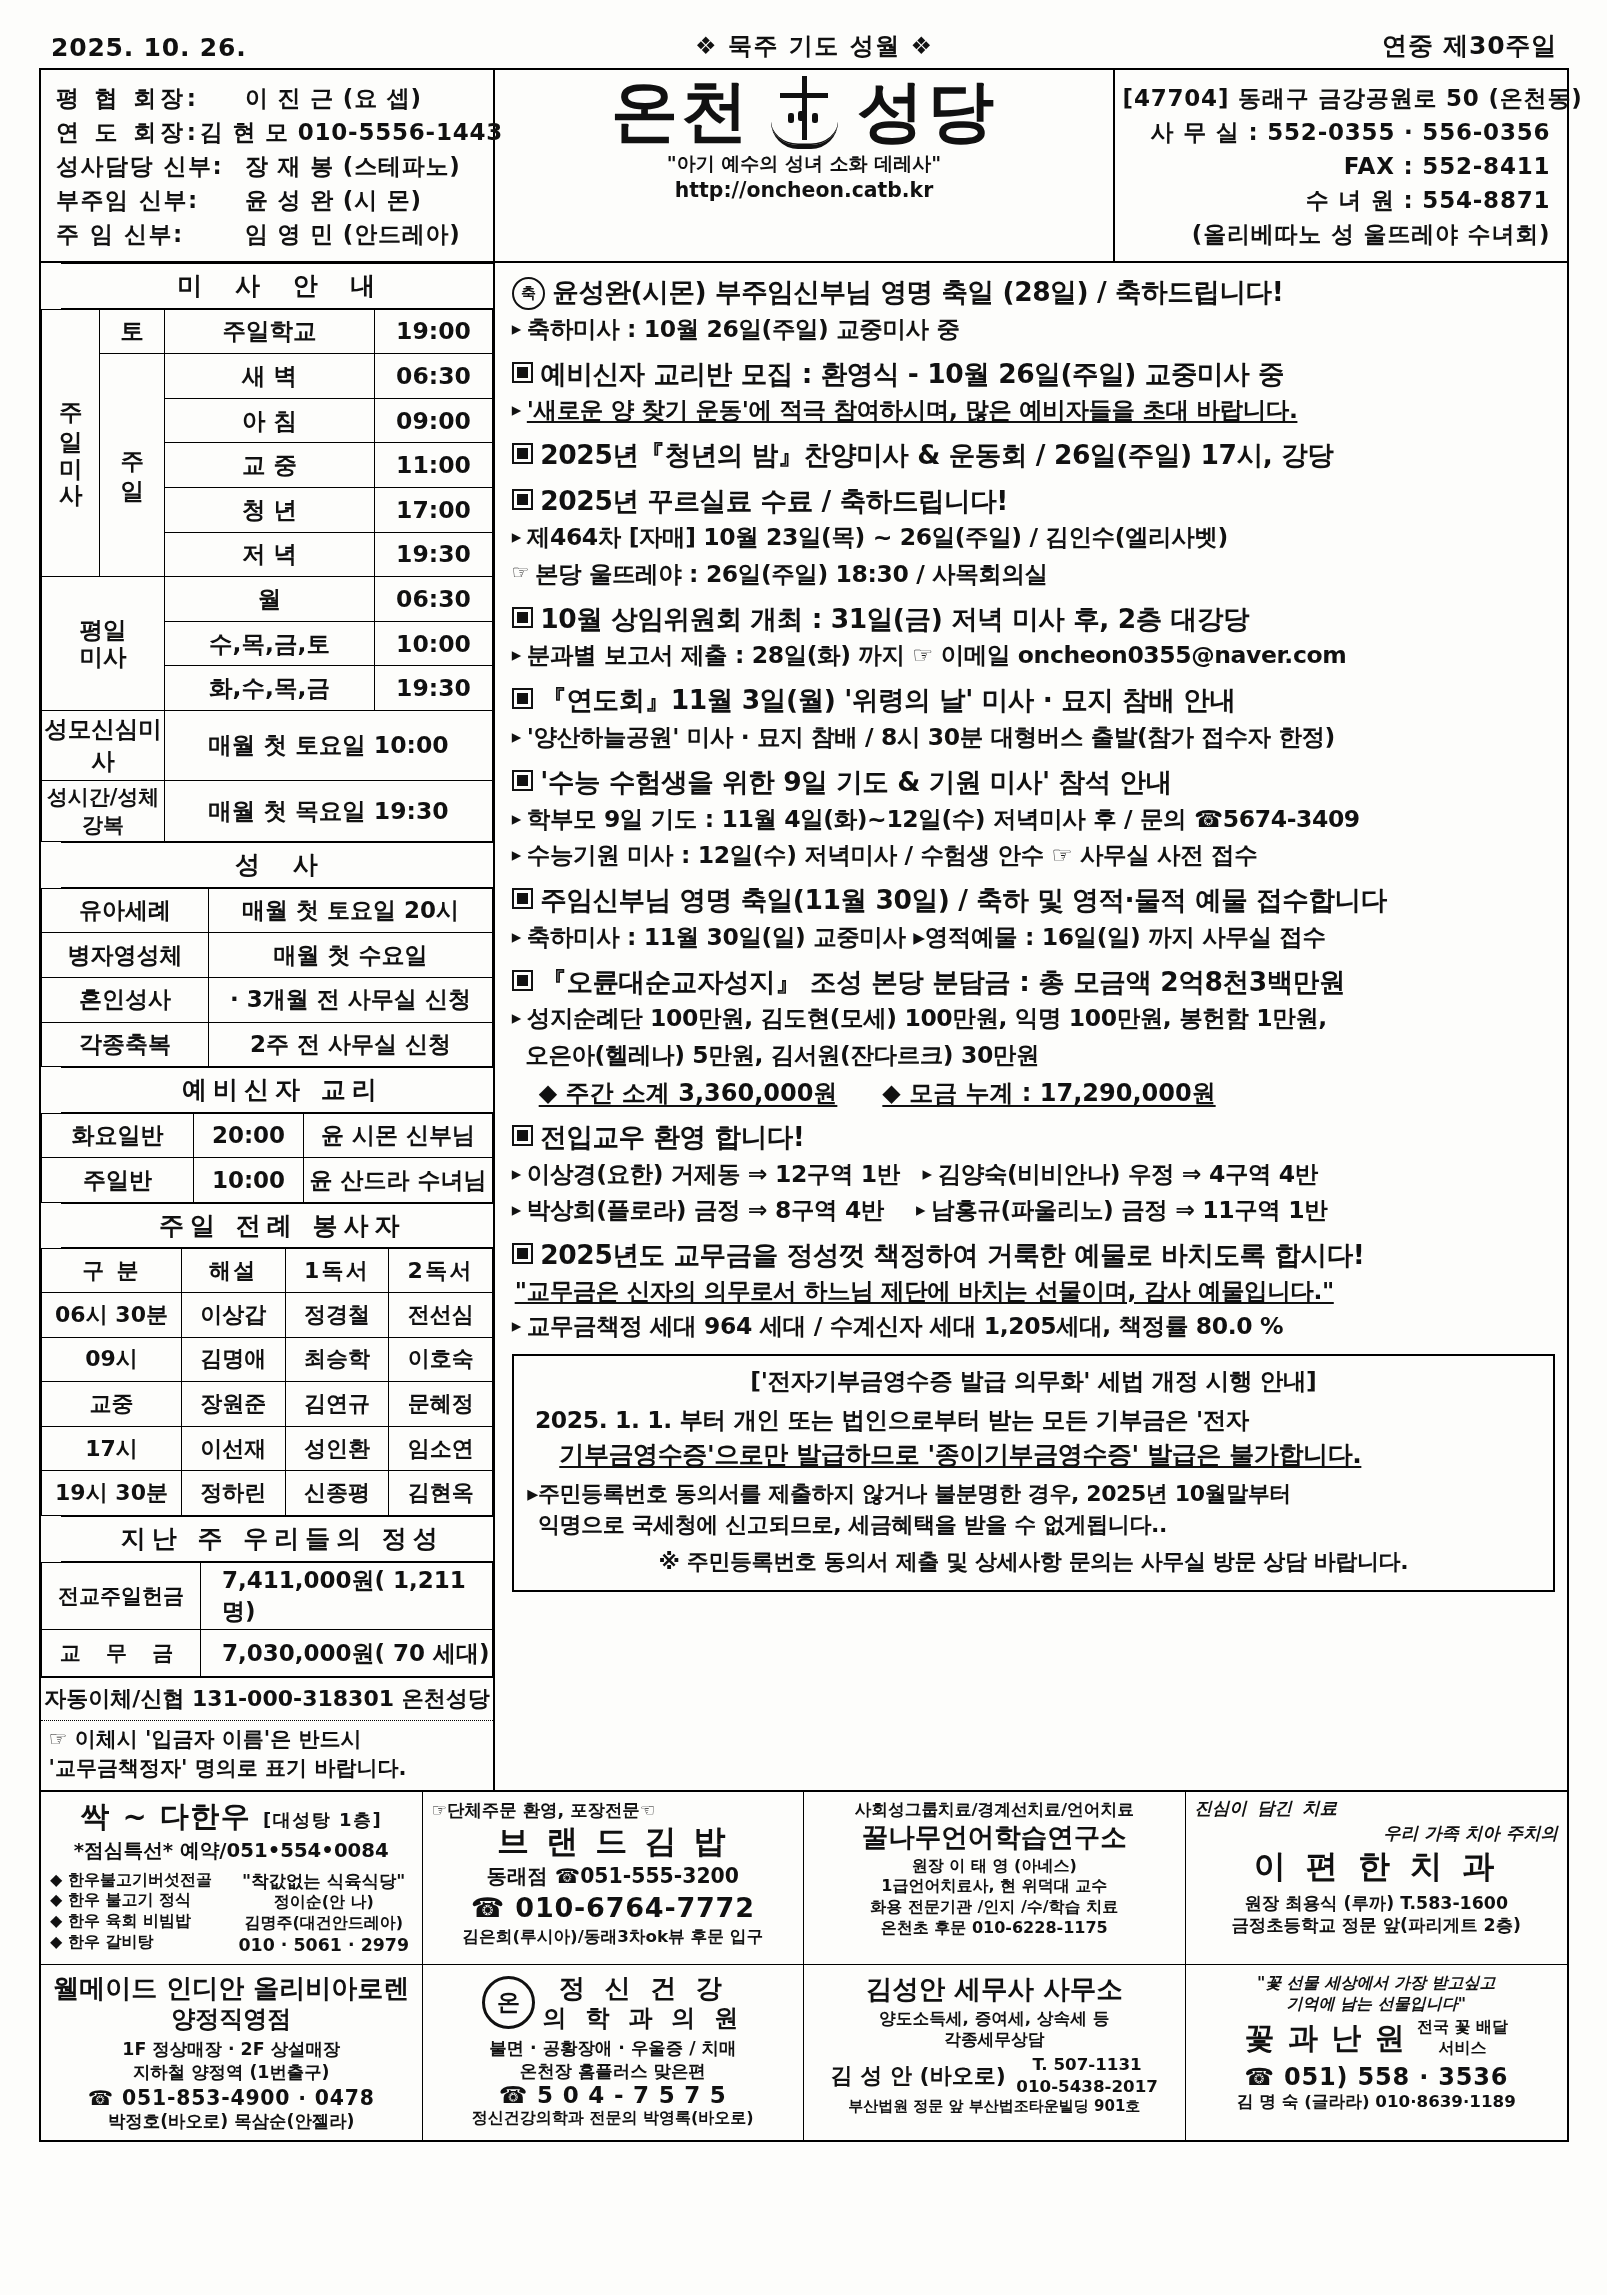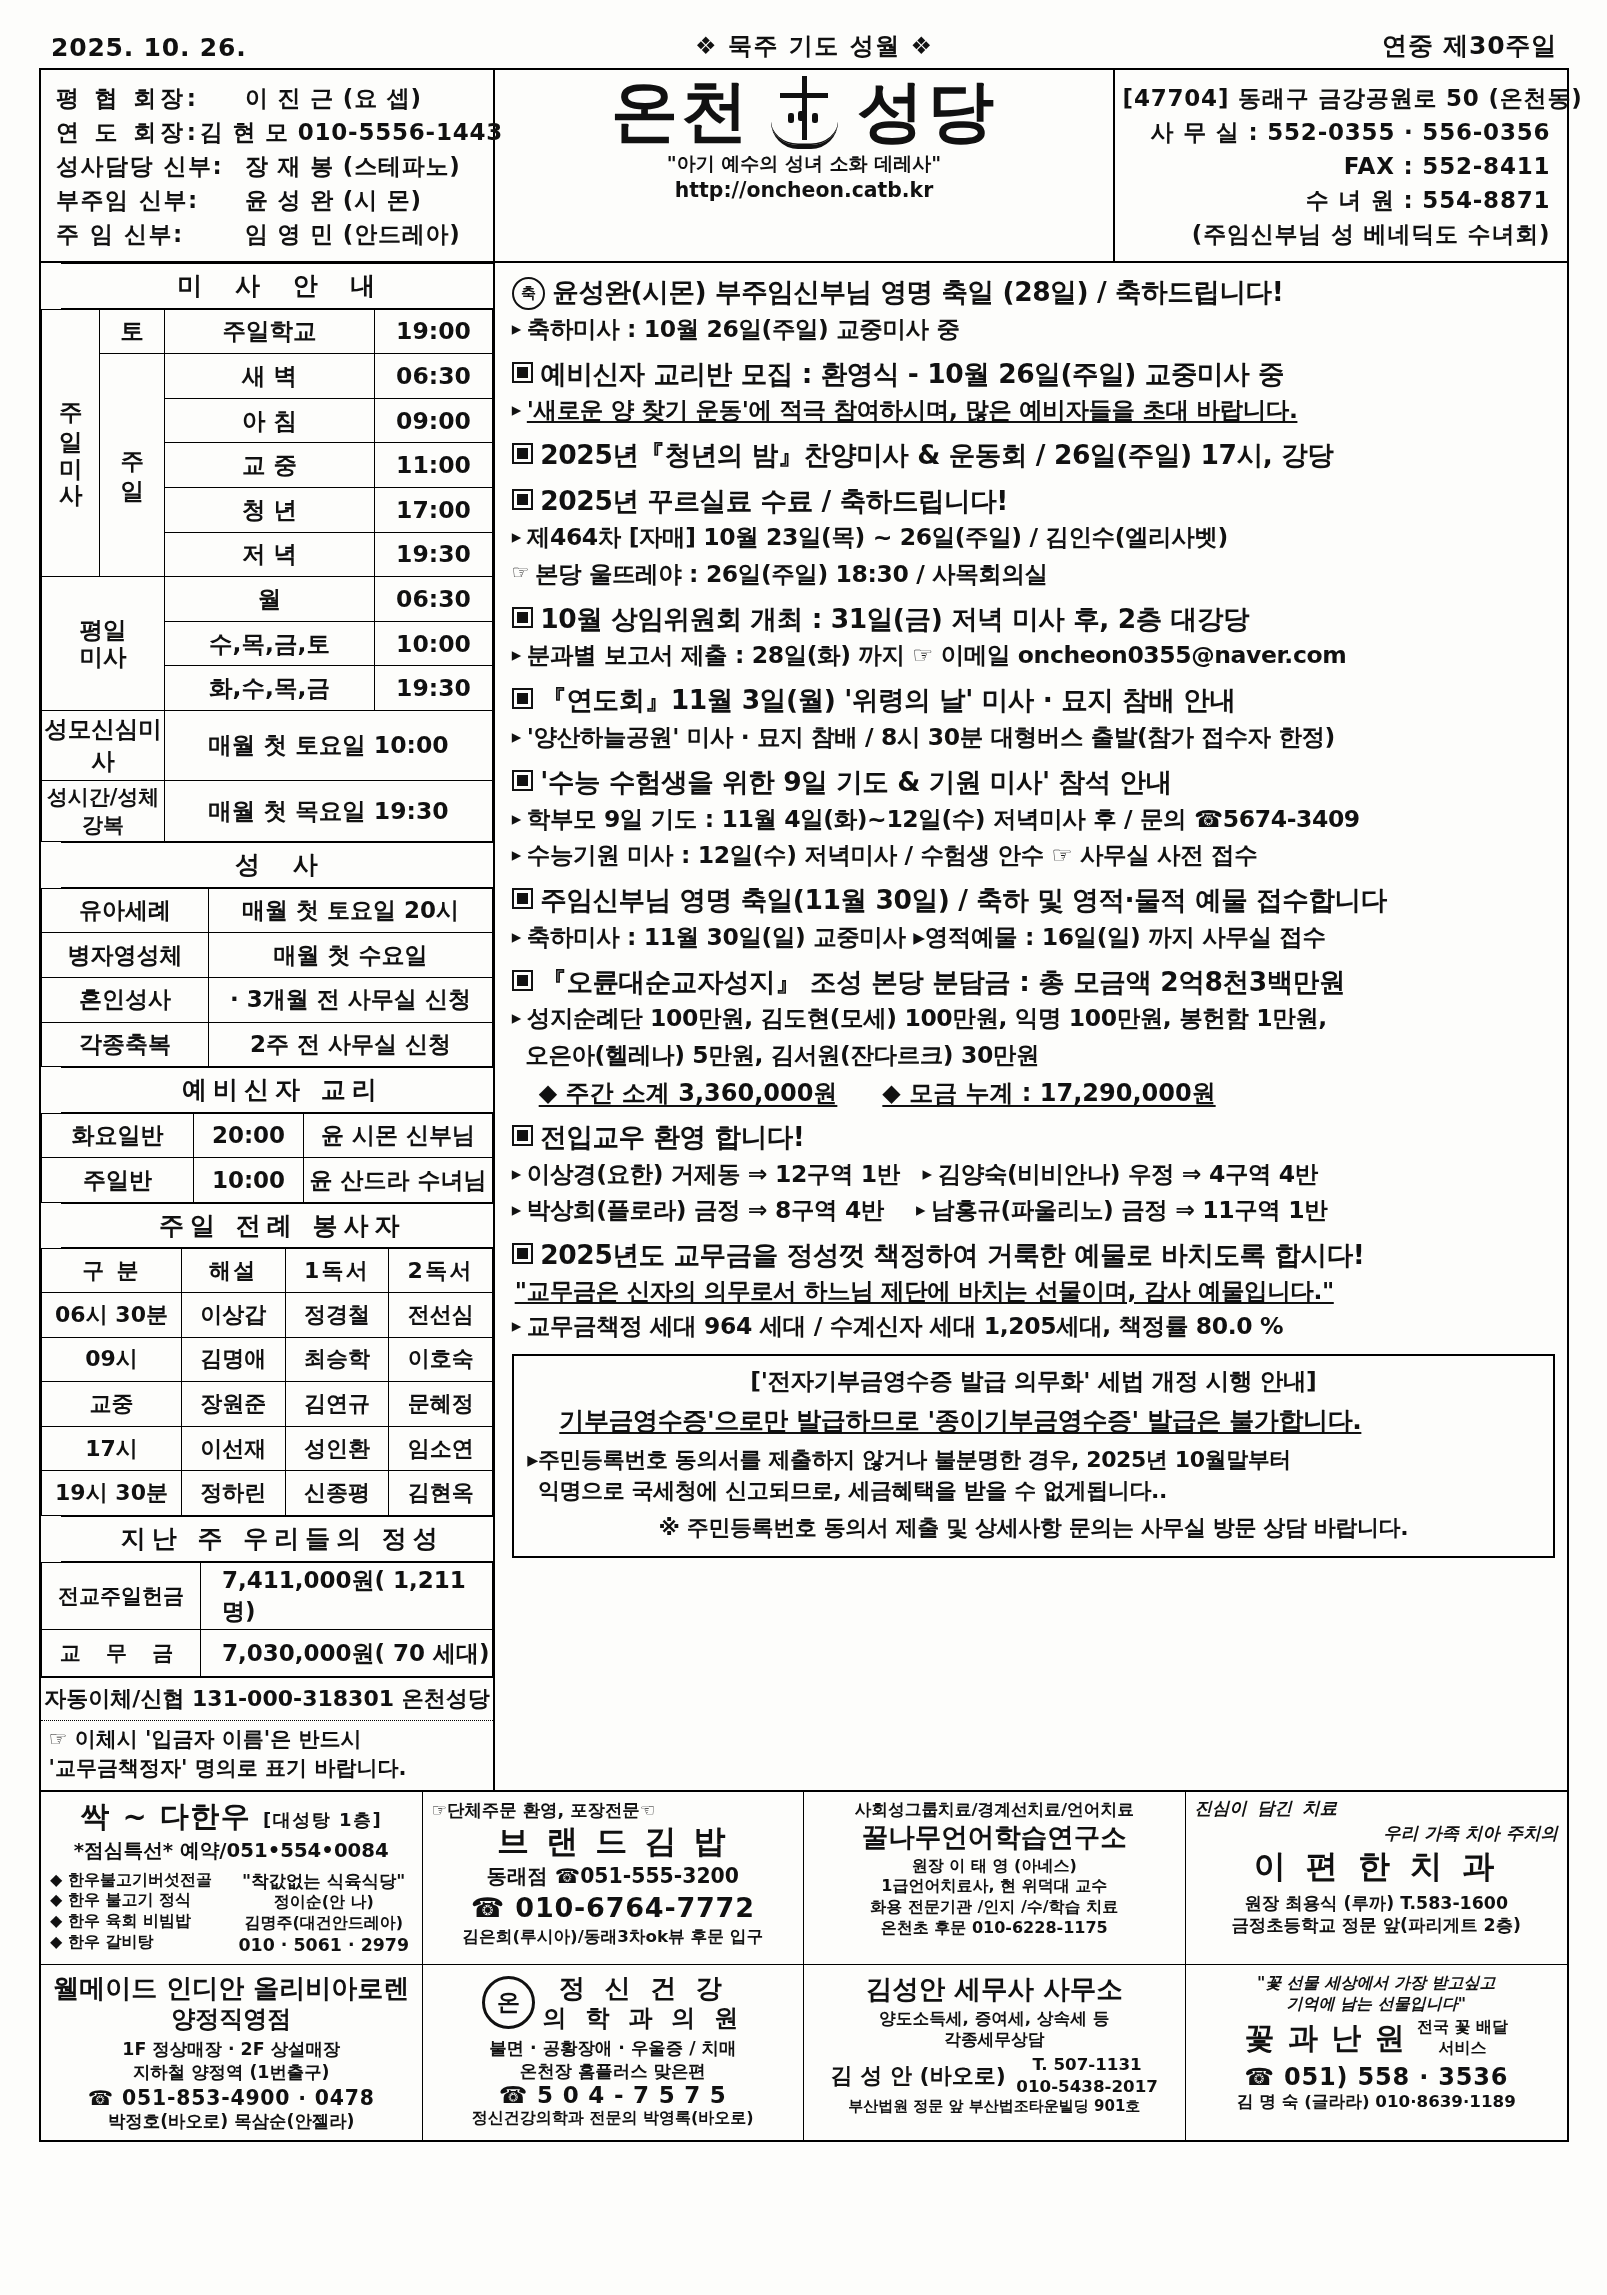--- a/index.html
+++ b/index.html
@@ -198,21 +198,21 @@
       </div>
       <div class="sub-quote">"아기 예수의 성녀 소화 데레사"</div>
       <div class="sub-url">http://oncheon.catb.kr</div>
     </div>
 
     <div class="mh-right">
       <div class="row">[47704] 동래구 금강공원로 50 (온천동)</div>
       <div class="row">사 무 실 : 552-0355 · 556-0356</div>
       <div class="row">FAX : 552-8411</div>
       <div class="row">수 녀 원 : 554-8871</div>
-      <div class="row">(주임신부님 성 베네딕도 수녀회)</div>
+      <div class="row">(올리베따노 성 울뜨레야 수녀회)</div>
     </div>
   </div>
 
   <div class="body-wrap">
 
     <div class="col-left">
 
       <div class="sec-title">미 사 안 내</div>
 
       <table class="tb mass">
@@ -511,20 +511,24 @@
           <div class="sub">
               <span class="tri">▸</span>
               <span>교무금책정 세대 964 세대 / 수계신자 세대 1,205세대, 책정률 80.0 %</span>
             </div>
         </div>
 
       </div>
 
       <div class="taxbox">
         <div class="tb-title">['전자기부금영수증 발급 의무화' 세법 개정 시행 안내]</div>
+        <div class="tb-l">
+          <span class="bx" style="margin-top:6.8px;"></span>
+          <span>2025. 1. 1. 부터 개인 또는 법인으로부터 받는 모든 기부금은 '전자</span>
+        </div>
         <div class="tb-l2 u">기부금영수증'으로만 발급하므로 '종이기부금영수증' 발급은 불가합니다.</div>
         <div class="tb-note">▸주민등록번호 동의서를 제출하지 않거나 불분명한 경우, 2025년 10월말부터</div>
         <div class="tb-note" style="margin-top:0;padding-left:10.6px;">익명으로 국세청에 신고되므로, 세금혜택을 받을 수 없게됩니다..</div>
         <div class="tb-note" style="text-align:center;">※ 주민등록번호 동의서 제출 및 상세사항 문의는 사무실 방문 상담 바랍니다.</div>
       </div>
     </div>
   </div>
 
   <div class="ads">
 

